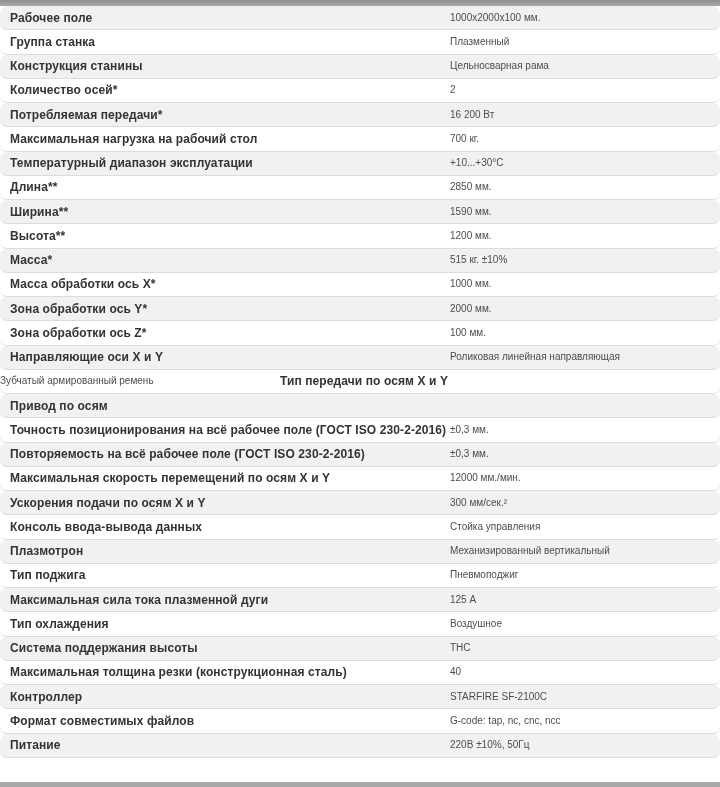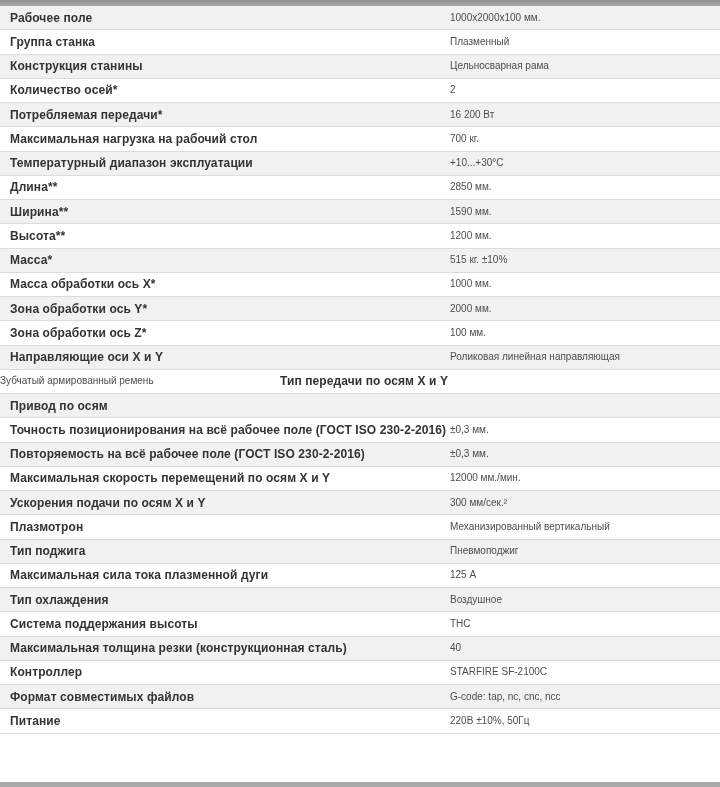--- a/index.html
+++ b/index.html
@@ -29,20 +29,21 @@
   .spec-table {
     width: 720px;
     height: 776px;
   }
   .row {
     display: flex;
     align-items: center;
     height: 24.25px;
     border-bottom: 1px solid var(--separator);
     background: var(--row-white);
+    border-radius: 7px;
   }
   .row:nth-child(odd) {
     background: var(--row-stripe);
   }
   .cell {
     white-space: nowrap;
     overflow: visible;
     line-height: 1;
   }
   .param {
@@ -164,20 +165,24 @@
   <div class="row">
     <div class="cell param">Максимальная скорость перемещений по осям X и Y</div>
     <div class="cell value">12000 мм./мин.</div>
   </div>
 
   <div class="row">
     <div class="cell param">Ускорения подачи по осям X и Y</div>
     <div class="cell value">300 мм/сек.²</div>
   </div>
 
+  <div class="row">
+    <div class="cell param">Консоль ввода-вывода данных</div>
+    <div class="cell value">Стойка управления</div>
+  </div>
 
   <div class="row">
     <div class="cell param">Плазмотрон</div>
     <div class="cell value">Механизированный вертикальный</div>
   </div>
 
   <div class="row">
     <div class="cell param">Тип поджига</div>
     <div class="cell value">Пневмоподжиг</div>
   </div>

